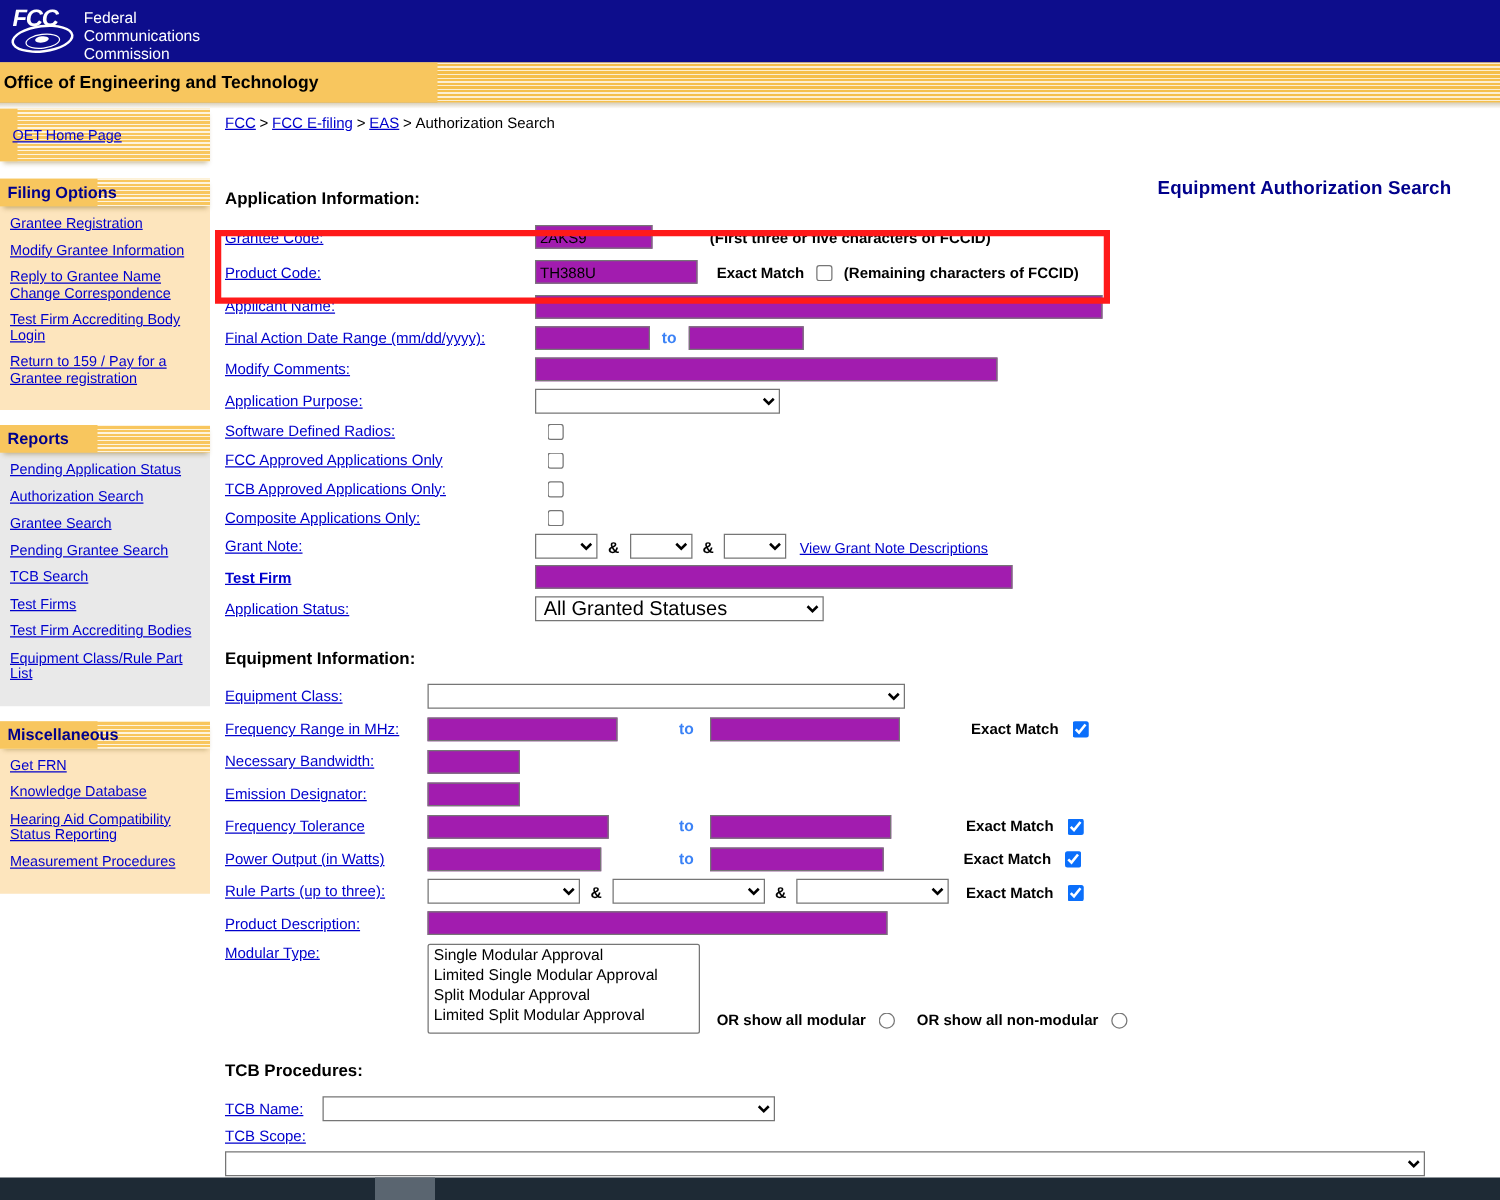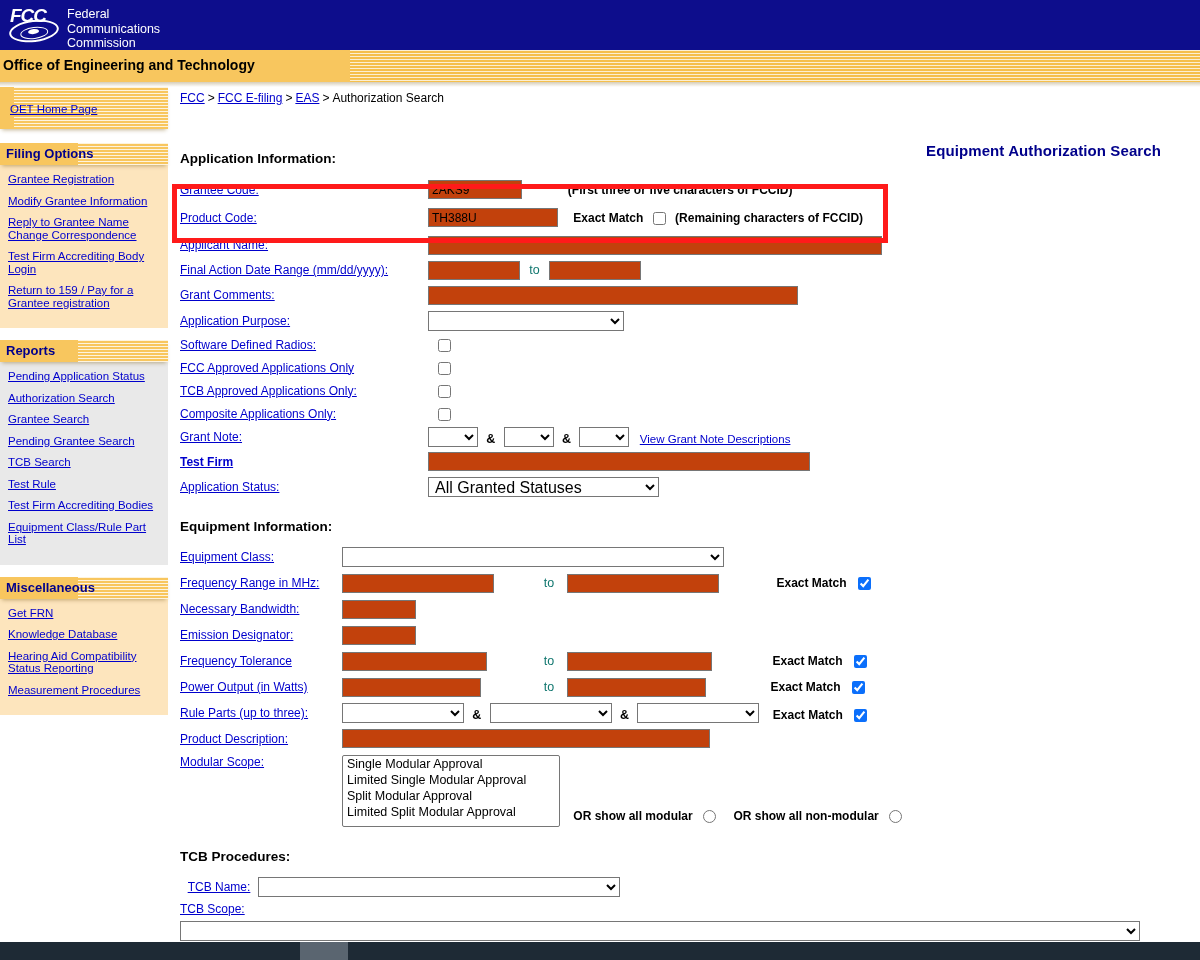--- a/index.html
+++ b/index.html
@@ -127,26 +127,26 @@
 
   .section-title {
     font-size:13.5px; font-weight:bold; color:#000;
     margin:0 0 10px 12px;
   }
   table.form { border-collapse:collapse; margin-left:12px; }
   table.form td { padding:0; vertical-align:middle; font-size:12px; }
   td.lbl { height:23px; padding-right:6px; white-space:nowrap; }
   td.lbl a { font-size:12px; }
   .note { font-size:12px; font-weight:bold; color:#000; white-space:nowrap; }
-  .plain { font-size:12.5px; font-weight:normal; color:#0f766e; padding:0 6px; }
+  .plain { font-size:12.5px; font-weight:bold; color:#3b82f6; padding:0 6px; }
   .amp { font-size:12.5px; font-weight:bold; padding:0 5px; }
 
   input[type=text]{
     font-family:"Liberation Sans", sans-serif; font-size:12px;
-    height:19px; border:1px solid #767676; background:#c2410c;
+    height:19px; border:1px solid #767676; background:#a21caf;
     padding:0 3px; color:#000;
   }
   select{
     font-family:"Liberation Sans", sans-serif; font-size:16px;
     height:20px; border:1px solid #767676; background:#fff; color:#000;
     padding:0 2px;
   }
   input[type=checkbox], input[type=radio]{
     width:13px; height:13px; margin:0; vertical-align:middle; cursor:pointer;
   }
@@ -224,21 +224,21 @@
       <div class="panel-head">
         <div class="hd-solid"></div>
         <span>Reports</span>
       </div>
       <div class="panel-body gray">
         <a>Pending Application Status</a>
         <a>Authorization Search</a>
         <a>Grantee Search</a>
         <a>Pending Grantee Search</a>
         <a>TCB Search</a>
-        <a>Test Rule</a>
+        <a>Test Firms</a>
         <a>Test Firm Accrediting Bodies</a>
         <a>Equipment Class/Rule Part List</a>
       </div>
     </div>
 
     <div class="panel">
       <div class="panel-head">
         <div class="hd-solid"></div>
         <span>Miscellaneous</span>
       </div>
@@ -283,21 +283,21 @@
       </tr>
       <tr>
         <td class="lbl" style="height:24px;"><a>Final Action Date Range (mm/dd/yyyy):</a></td>
         <td colspan="2">
           <input type="text" style="width: 92px;" value="">
           <span class="plain">to</span>
           <input type="text" style="width: 92px;" value="">
         </td>
       </tr>
       <tr>
-        <td class="lbl" style="height:26px;"><a>Grant Comments:</a></td>
+        <td class="lbl" style="height:26px;"><a>Modify Comments:</a></td>
         <td colspan="2"><input type="text" style="width: 370px;" value=""></td>
       </tr>
       <tr>
         <td class="lbl" style="height:25px;"><a>Application Purpose:</a></td>
         <td colspan="2">
           <select style="width:196px;">
             <option></option>
           </select>
         </td>
       </tr>
@@ -403,21 +403,21 @@
           <select style="width:122px;"><option></option></select>
           <span class="note" style="padding-left:10px;">Exact Match</span>
           <input type="checkbox" checked="" style="margin-left: 8px;">
         </td>
       </tr>
       <tr>
         <td class="lbl" style="height:25px;margin-top:12px;"><a>Product Description:</a></td>
         <td colspan="4"><input type="text" style="width: 368px;" value=""></td>
       </tr>
       <tr>
-        <td class="lbl" style="vertical-align:top;padding-top:4px;"><a>Modular Scope:</a></td>
+        <td class="lbl" style="vertical-align:top;padding-top:4px;"><a>Modular Type:</a></td>
         <td colspan="4" style="vertical-align:bottom;padding-top:4px;white-space:nowrap;">
           <select multiple="" size="4" style="width:218px;vertical-align:bottom;">
             <option>Single Modular Approval</option>
             <option>Limited Single Modular Approval</option>
             <option>Split Modular Approval</option>
             <option>Limited Split Modular Approval</option>
           </select>
           <span style="display:inline-block;vertical-align:bottom;padding:0 0 4px 10px;">
             <span class="note">OR show all modular</span>
             <input type="radio" name="modular-scope" style="margin-left: 7px;">
@@ -427,21 +427,21 @@
         </td>
       </tr>
     </tbody>
       </table>
 
     <div class="section-title" style="margin-top:22px;">TCB Procedures:</div>
 
     <table class="form">
       <tbody>
           <tr>
-        <td class="lbl" style="width:78px;height:25px;text-align:center;"><a>TCB Name:</a></td>
+        <td class="lbl" style="width:78px;height:25px;"><a>TCB Name:</a></td>
         <td>
           <select style="width:362px;">
             <option></option>
           </select>
         </td>
       </tr>
       <tr>
         <td class="lbl" style="height:20px;"><a>TCB Scope:</a></td>
         <td></td>
       </tr>

